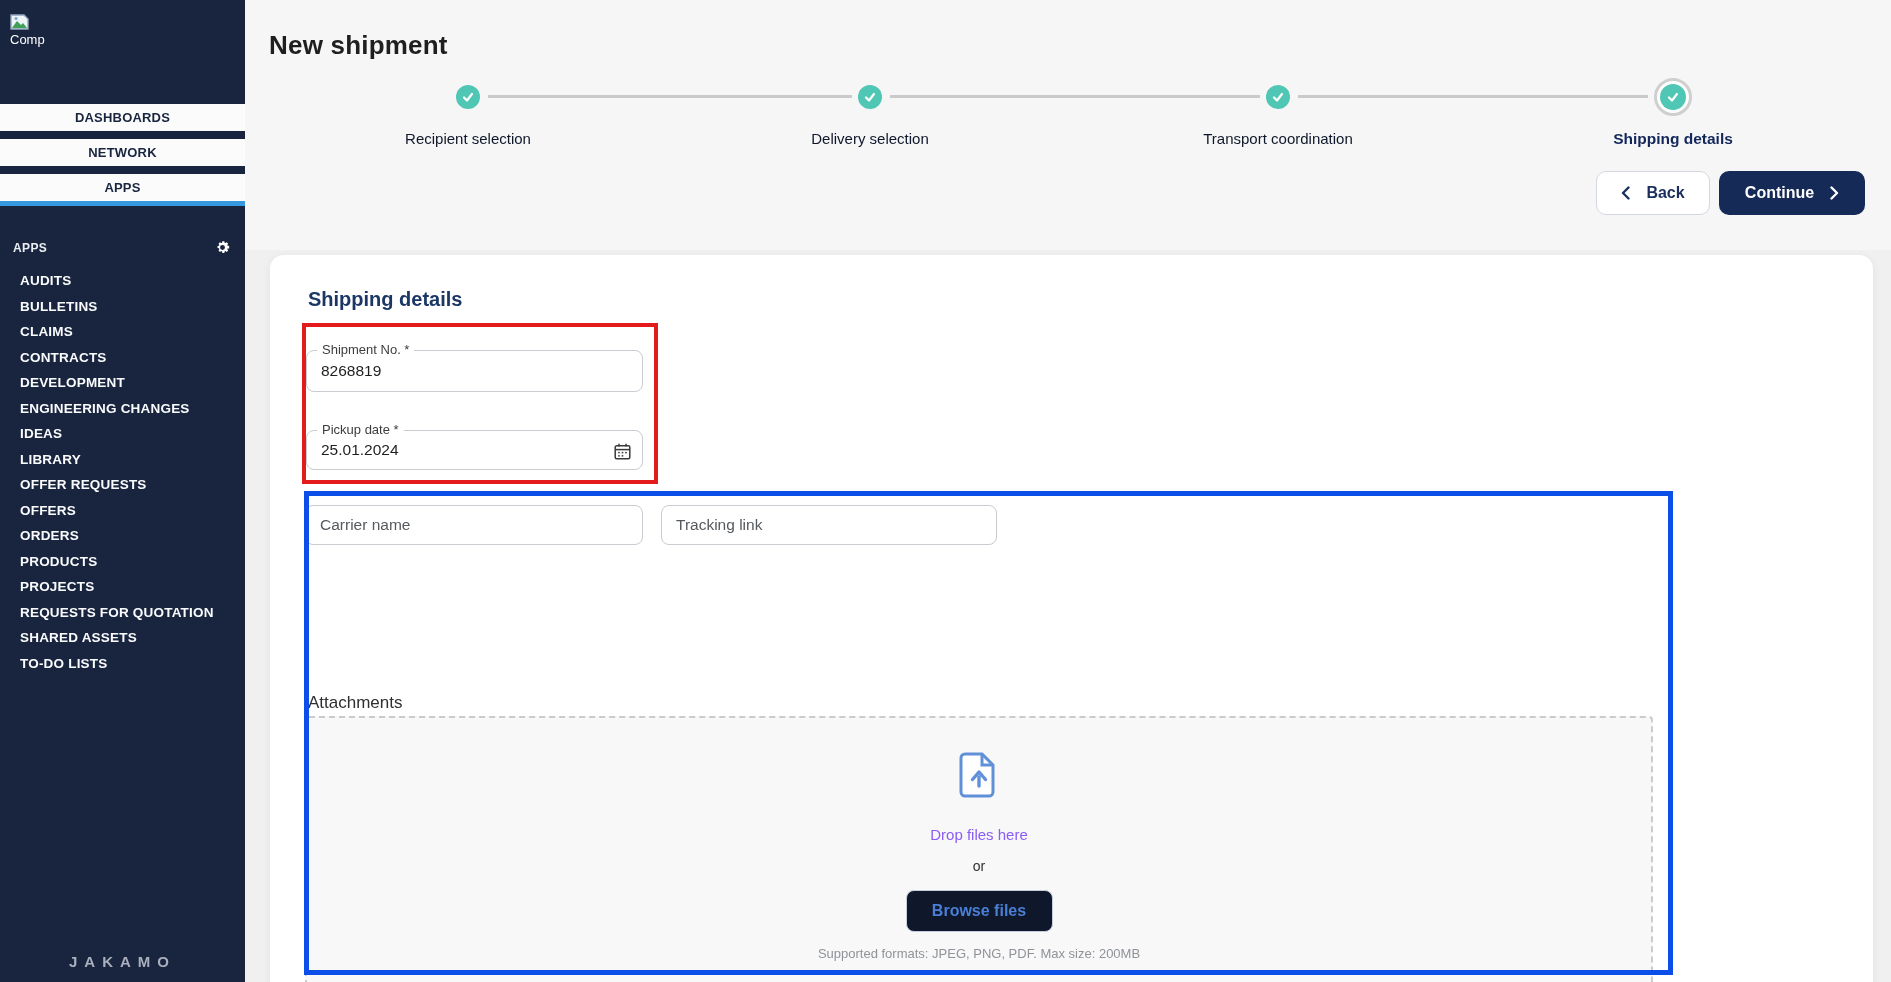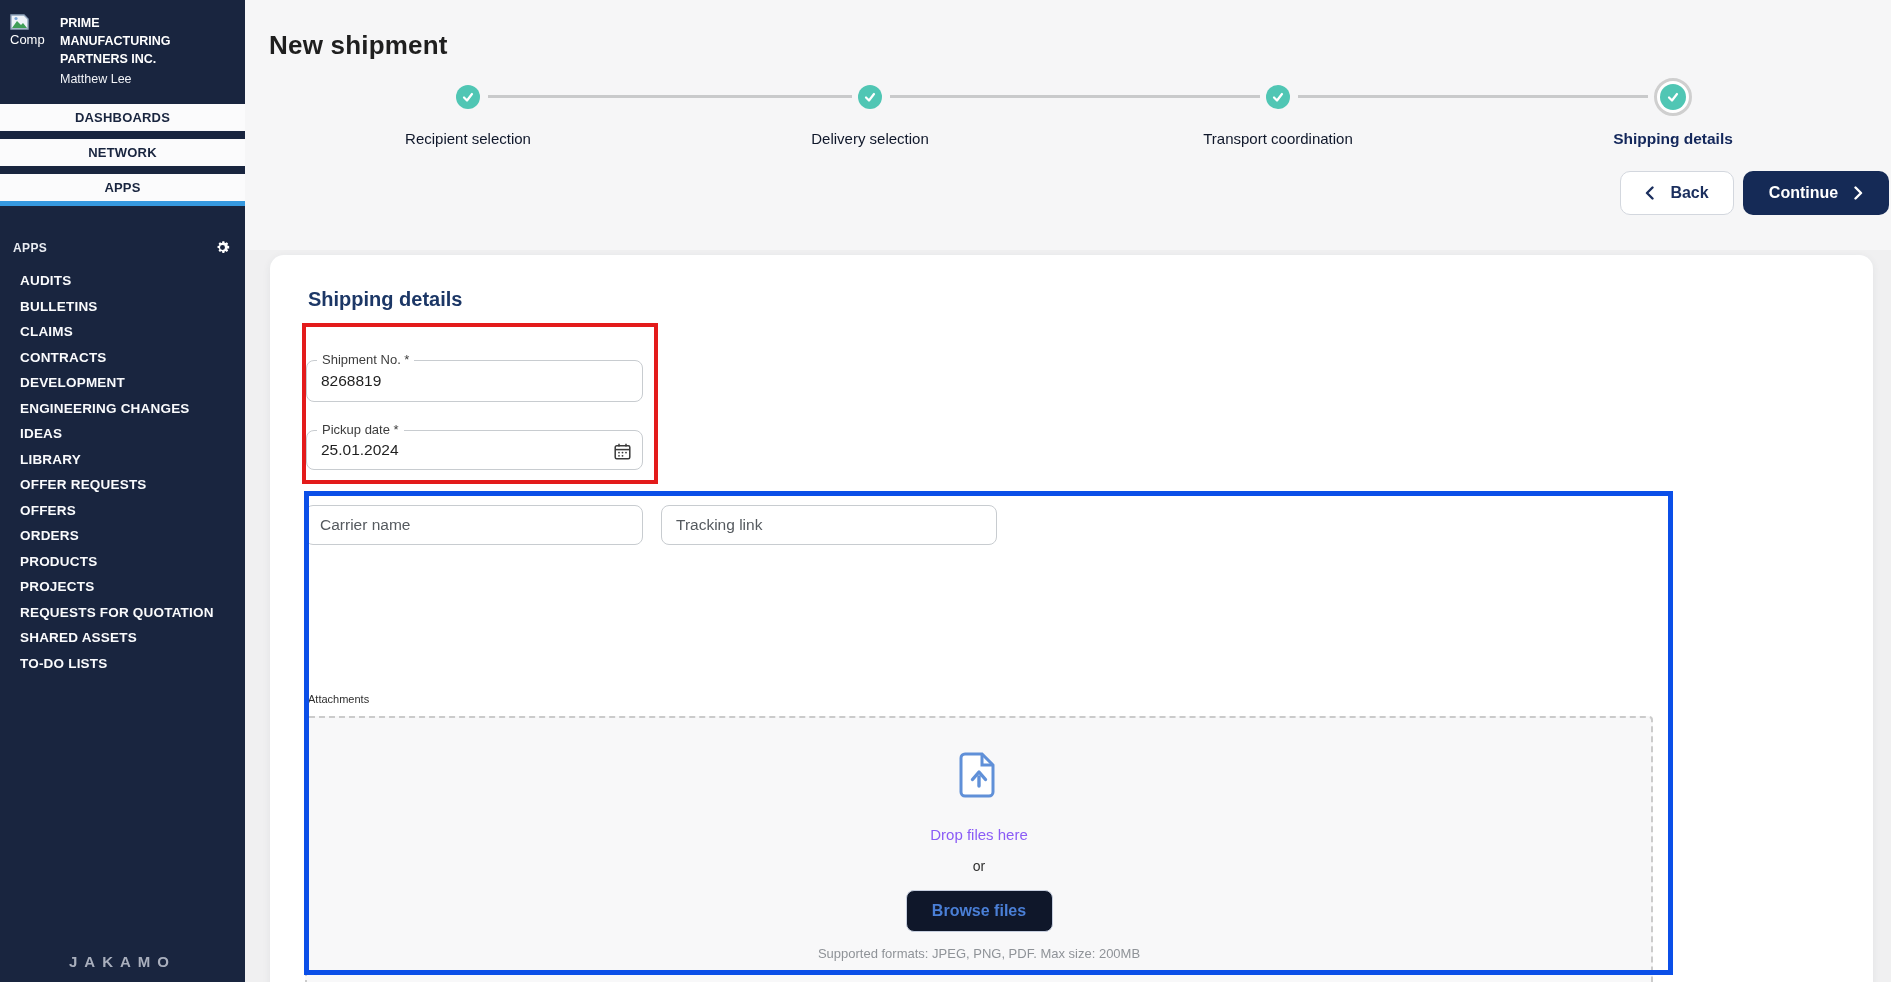--- a/index.html
+++ b/index.html
@@ -41,47 +41,47 @@
   .step-circle { position:absolute; top:85px; width:24px; height:24px; border-radius:50%; background:#50c6b4;
                  display:flex; align-items:center; justify-content:center; }
   .step-ring { position:absolute; top:78px; width:38px; height:38px; border-radius:50%; background:#ffffff;
                border:3px solid #cfcfcf; display:flex; align-items:center; justify-content:center; }
   .step-ring .inner { width:26px; height:26px; border-radius:50%; background:#50c6b4; display:flex; align-items:center; justify-content:center; }
   .step-label { position:absolute; top:130px; width:260px; text-align:center; font-size:15px; color:#0f172a; }
   .step-label.active { font-weight:800; color:#13275b; font-size:15.5px; }
 
   .btn { position:absolute; top:171px; height:44px; border-radius:10px; font-size:16px; font-weight:700;
          display:flex; align-items:center; justify-content:center; gap:16px; cursor:pointer; border:none;
-         font-family:"Liberation Sans", sans-serif;margin-left:24px; }
+         font-family:"Liberation Sans", sans-serif; }
   .btn-back { left:1351px; width:114px; background:#ffffff; border:1px solid #d3d7de; color:#1b2f5e; }
   .btn-continue { left:1474px; width:146px; background:#152a56; color:#ffffff;align-items:center; }
 
   
   .card { position:absolute; left:25px; top:255px; width:1603px; height:740px; background:#ffffff;
           border-radius:14px 14px 0 0; box-shadow:0 2px 8px rgba(40,50,70,.07); }
   .card h2 { position:absolute; left:38px; top:33px; font-size:20px; font-weight:800; color:#1c3766; }
 
   .field { position:absolute; border:1px solid #c8ccd0; border-radius:8px; background:#fff; }
   .float-label { position:absolute; top:-9px; left:10px; background:#fff; padding:0 5px; font-size:13px; color:#3d3d3d; }
   .field input { width:100%; height:100%; border:none; outline:none; background:transparent; border-radius:8px;
                  padding:0 14px; font-size:15.5px; color:#1f1f1f; font-family:"Liberation Sans", sans-serif; }
   .field textarea { width:100%; height:100%; border:none; outline:none; background:transparent; border-radius:8px;
                     padding:12px 13px; font-size:15px; color:#1f1f1f; resize:none; font-family:"Liberation Sans", sans-serif; }
   .field ::placeholder { color:#555a5f; opacity:1; }
 
-  .f-shipment { left:36px; top:105px;  width:337px; height:42px; }
+  .f-shipment { left:36px; top:95px;  width:337px; height:42px; }
   .f-pickup   { left:36px; top:175px; width:337px; height:40px; }
   .f-pickup input { padding-right:40px; }
   .cal-icon { position:absolute; right:11px; top:12px; width:17px; height:17px; cursor:pointer; }
 
   .f-carrier  { left:35px;  top:250px; width:338px; height:40px; }
   .f-tracking { left:391px; top:250px; width:336px; height:40px; }
   .f-notes    { left:35px;  top:313px; width:1348px; height:100px; }
 
-  .attach-label { position:absolute; left:38px; top:438px; font-size:11px; color:#2f2f2f; }
+  .attach-label { position:absolute; left:38px; top:438px; font-size:17px; color:#2f2f2f; }
   .dropzone { position:absolute; left:35px; top:461px; width:1348px; height:290px; background:#f8f8f9;
               border:2px dashed #cbcbcb; border-radius:4px; display:flex; flex-direction:column; align-items:center; }
   .dz-icon { margin-top:34px; }
   .dz-text { margin-top:28px; font-size:15px; color:#8b5cf6; }
   .dz-or { margin-top:15px; font-size:14px; color:#303030; }
   .btn-browse { margin-top:16px; width:147px; height:42px; background:#0f172a; border:1px solid #c6cede;
                 border-radius:8px; color:#4a7fd6; font-size:16px; font-weight:700; cursor:pointer;
                 font-family:"Liberation Sans", sans-serif; }
   .dz-hint { margin-top:14px; font-size:13px; color:#8f9398; }
 
@@ -97,24 +97,20 @@
 
   <aside class="sidebar">
     <div class="logo-row">
       <div class="broken-img">
         <svg width="19" height="16" viewBox="0 0 19 16">
           <path d="M1 1 h13 l4 4 v10 h-17 z" fill="#eef3f8" stroke="#8fa4bb" stroke-width="1.4"></path>
           <path d="M2 14 L7 7 L11 11 L13 9 L17 14 Z" fill="#3f9e57"></path>
           <circle cx="6" cy="4.5" r="1.6" fill="#7aa7d8"></circle>
         </svg>
         <span>Comp</span>
-      </div>
-      <div class="company">
-        <div class="company-name">PRIME MANUFACTURING PARTNERS INC.</div>
-        <div class="user-name">Matthew Lee</div>
       </div>
     </div>
 
     <div class="tab" style="top:104px">DASHBOARDS</div>
     <div class="tab" style="top:139px">NETWORK</div>
     <div class="tab tab-active" style="top:174px">APPS</div>
     <div class="tab-underline"></div>
 
     <div class="section-row">
       <span class="section-label">APPS</span>

